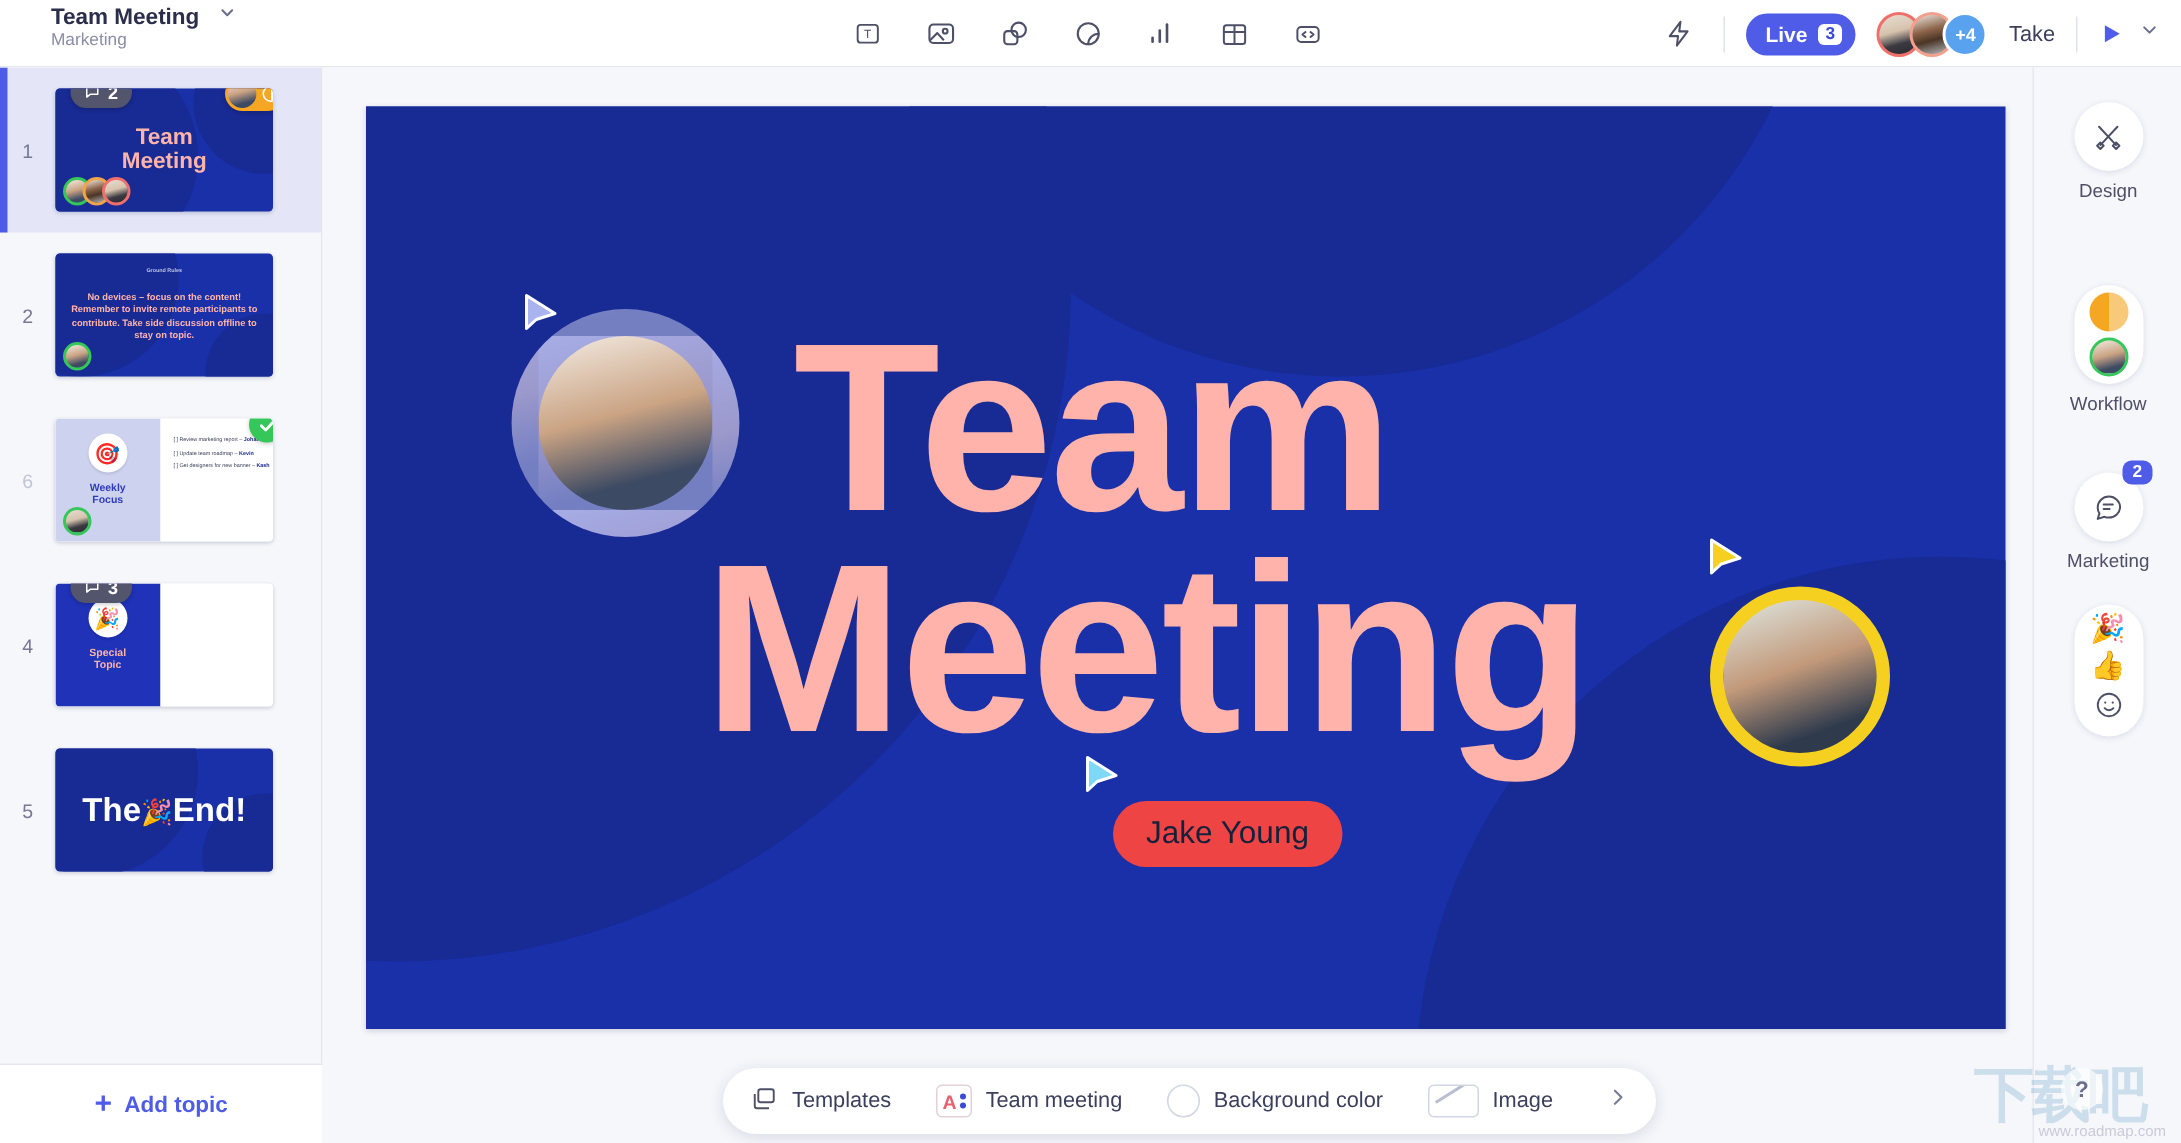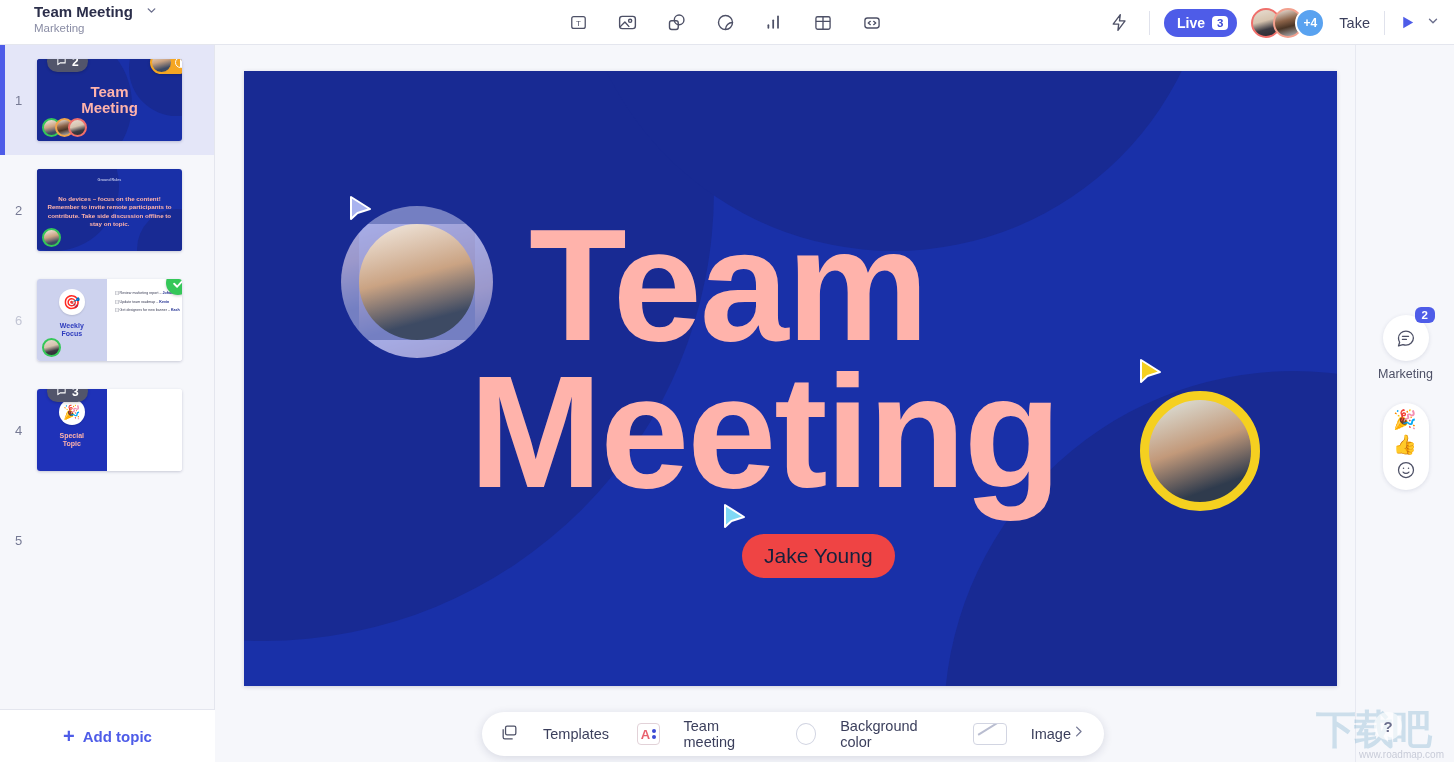--- a/index.html
+++ b/index.html
@@ -252,21 +252,21 @@
   }
   .rail-av { width: 26px; height: 26px; border-radius: 50%; overflow: hidden; border: 2px solid #35c759; }
   .emo { font-size: 19px; line-height: 1; }
 
   
   .bottom-bar {
     position: absolute; left: 482px; top: 712px; width: 622px; height: 44px;
     background: #fff; border-radius: 22px; box-shadow: 0 2px 10px rgba(30,35,80,.14);
     display: flex; align-items: center; padding: 0 18px; gap: 0;
   }
-  .bb-item { display: flex; align-items: center; gap: 24px; font-size: 14.5px; color: #3b3f5c; cursor: pointer; }
+  .bb-item { display: flex; align-items: center; gap: 9px; font-size: 14.5px; color: #3b3f5c; cursor: pointer; }
   .bb-gap { width: 30px; }
   .bb-sw { width: 22px; height: 22px; border-radius: 50%; border: 1.5px solid #d2d5e2; }
   .bb-img {
     width: 34px; height: 22px; border: 1.5px solid #d2d5e2; border-radius: 4px;
     position: relative; overflow: hidden;
   }
   .bb-img::after {
     content: ""; position: absolute; left: 4px; top: 50%; width: 25px; height: 1.5px;
     background: #b9bdd0; transform: rotate(-32deg); transform-origin: left center;
   }
@@ -488,20 +488,29 @@
           <svg width="11" height="11" viewBox="0 0 24 24" fill="none" stroke="currentColor" stroke-width="2.2" stroke-linejoin="round">
               <path d="M4 5h16v10H9l-5 4z"></path>
             </svg>
           <span>3</span>
         </div>
       </div>
     </div>
 
     <div class="slide-row" style="height:110px">
       <div class="slide-num">5</div>
+      <div class="thumb">
+        <div class="swirl">
+          <i style="width:140px;height:140px;left:-45px;top:-55px;"></i>
+          <i style="width:85px;height:85px;left:98px;top:30px;"></i>
+        </div>
+        <div class="th-end">
+          <span>The</span><span style="font-size:17px">🎉</span><span>End!</span>
+        </div>
+      </div>
     </div>
 
   </div>
 
   <div class="add-slide">
     <span style="font-size:20px;line-height:0">+</span>
     <span>Add topic</span>
   </div>
 </div>
 
@@ -574,21 +583,39 @@
     <div class="bb-arrow">
       <svg width="15" height="15" viewBox="0 0 24 24" fill="none" stroke="currentColor" stroke-width="2.2" stroke-linecap="round" stroke-linejoin="round">
           <polyline points="9 5 16 12 9 19"></polyline>
         </svg>
     </div>
   </div>
 </div>
 
 <div class="rail">
 
-
+  <div class="rail-item" style="top:23px">
+    <div class="rail-circle">
+      <svg width="21" height="21" viewBox="0 0 24 24" fill="none" stroke="#4d5066" stroke-width="1.5" stroke-linecap="round" stroke-linejoin="round">
+        <path d="M5 4 L18 18"></path>
+          <path d="M19 4 L6 18"></path>
+        <path d="M3.5 18.5 L6 21 L8.5 18.5 L6 16z"></path>
+          <path d="M15.5 18.5 L18 21 L20.5 18.5 L18 16z"></path>
+      </svg>
+    </div>
+    <div class="rail-label">Design</div>
+  </div>
+
+  <div class="rail-item" style="top:145px">
+    <div class="rail-stack">
+      <div class="half-circle"></div>
+      <div class="rail-av face3"></div>
+    </div>
+    <div class="rail-label">Workflow</div>
+  </div>
 
   <div class="rail-item" style="top:270px">
     <div style="position:relative;width:99px;height:46px">
       <div class="rail-badge">2</div>
       <div class="rail-circle">
         <svg width="21" height="21" viewBox="0 0 24 24" fill="none" stroke="#4d5066" stroke-width="1.5" stroke-linecap="round" stroke-linejoin="round">
             <path d="M21 11.5a8.5 8 0 0 1-8.5 8 9.4 9.4 0 0 1-3.4-.6L4 20.5l1.3-4.2A8 8 0 0 1 4 11.5a8.5 8 0 0 1 17 0z"></path>
             <path d="M8.5 9.5h7M8.5 13h4.5"></path>
           </svg>
       </div>

